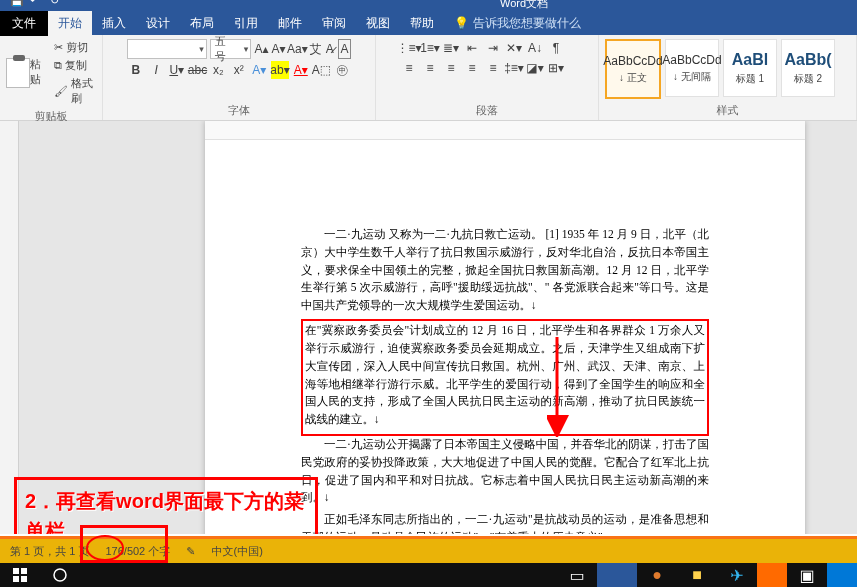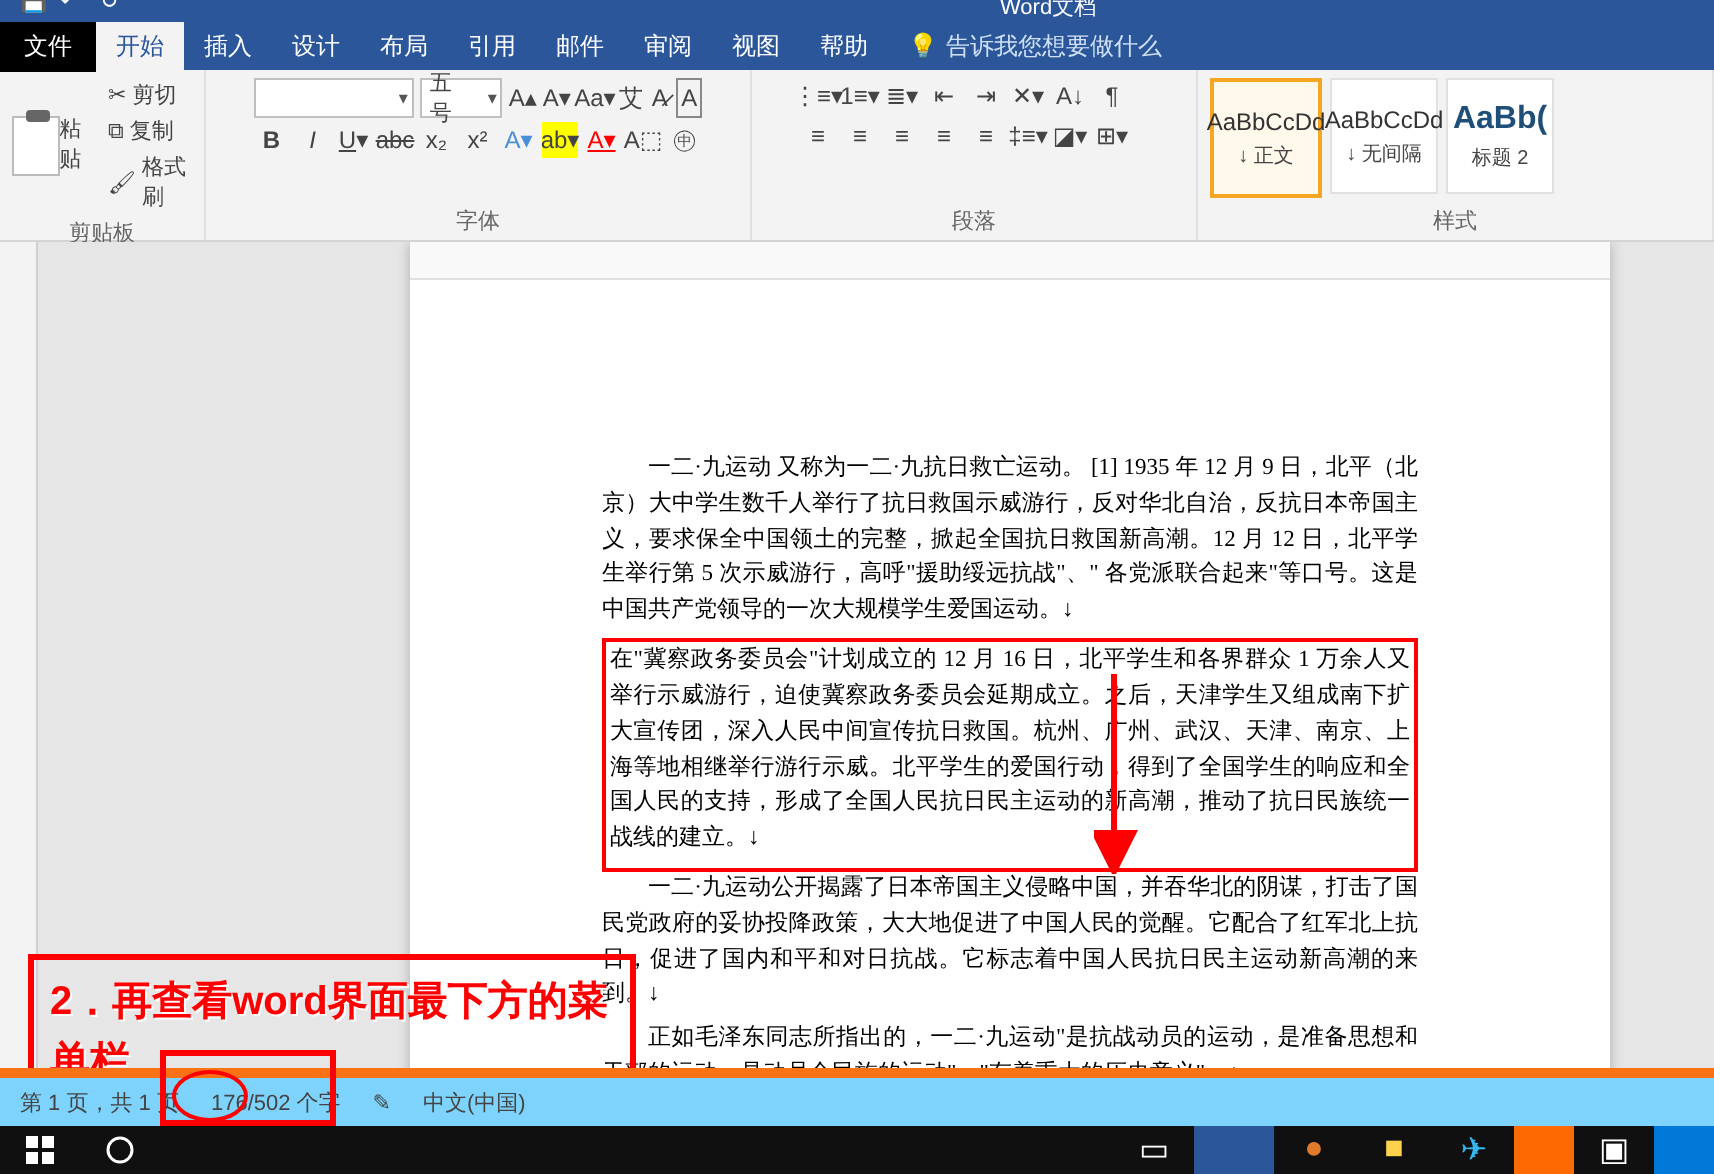--- a/index.html
+++ b/index.html
@@ -39,21 +39,21 @@
   .doc-area { background:#e6e6e6; height:413px; position:relative; overflow:hidden;}
   .ruler-v { position:absolute; left:0; top:0; width:18px; height:100%; background:#f3f3f3; border-right:1px solid #d0d0d0;}
   .page { position:absolute; left:205px; top:0; width:600px; height:560px; background:#fff; box-shadow:0 0 6px rgba(0,0,0,0.25); }
   .page .ruler-top { height:18px; background:#f9f9f9; border-bottom:1px solid #e0e0e0;}
   .page-content { padding:4px 96px 10px 96px; font-family:"SimSun",serif; font-size:11.5px; color:#000; line-height:1.55;}
   .page-content p { margin:0 0 4px 0; text-align:justify; word-break:break-all; text-indent:2em; }
   .sel-box { border:2px solid #ff0000; padding:1px 2px; }
   .annot1 { position:absolute; left:344px; top:182px; border:3px solid #ff0000; color:#ff0000; font-size:22px; font-weight:bold; padding:4px 8px; background:rgba(255,255,255,0.02); text-shadow:1px 1px 0 #fff;}
   .annot2 { position:absolute; left:14px; top:356px; width:282px; height:138px; border:3px solid #ff0000; color:#ff0000; font-size:20px; font-weight:bold; padding:6px 8px; line-height:1.5; text-shadow:1px 1px 0 #fff;}
   .arrow1 { position:absolute; left:547px; top:216px; }
-  .statusbar { position:absolute; bottom:24px; left:0; right:0; height:24px; background:#7dd3fc; border-top:5px solid #f97316; display:flex; align-items:center; font-size:11px; color:#444; padding:0 6px; gap:8px;}
+  .statusbar { position:absolute; bottom:24px; left:0; right:0; height:24px; background:#eab308; border-top:3px solid #f97316; display:flex; align-items:center; font-size:11px; color:#444; padding:0 6px; gap:8px;}
   .status-item { padding:2px 4px; }
   .taskbar { position:absolute; bottom:0; left:0; right:0; height:24px; background:#101010; display:flex; align-items:center;}
   .taskbar .tb-item { width:40px; height:24px; display:flex; align-items:center; justify-content:center;}
   .word-count-box { position:absolute; left:80px; bottom:24px; width:82px; height:32px; border:3px solid #ff0000; pointer-events:none;}
   .word-count-circle { position:absolute; left:86px; bottom:26px; width:34px; height:22px; border:2px solid #ff0000; border-radius:50%; pointer-events:none;}
   .bulb { color:#f5c518; font-size:12px;}
 </style>
 </head>
 <body>
 
@@ -174,20 +174,24 @@
     <div class="styles-gallery">
       <div class="style-box sel">
         <div class="preview">AaBbCcDd</div>
         <div>↓ 正文</div>
       </div>
       <div class="style-box">
         <div class="preview">AaBbCcDd</div>
         <div>↓ 无间隔</div>
       </div>
       <div class="style-box big">
+        <div class="preview">AaBl</div>
+        <div>标题 1</div>
+      </div>
+      <div class="style-box big">
         <div class="preview">AaBb(</div>
         <div>标题 2</div>
       </div>
     </div>
     <div class="group-label">样式</div>
   </div>
 </div>
 
 <div class="doc-area">
   <div class="ruler-v"></div>

